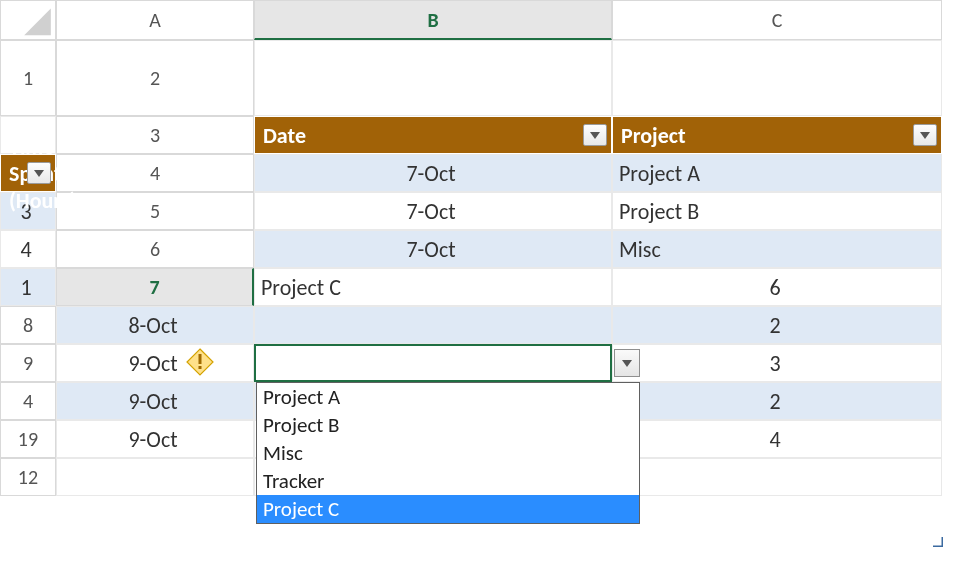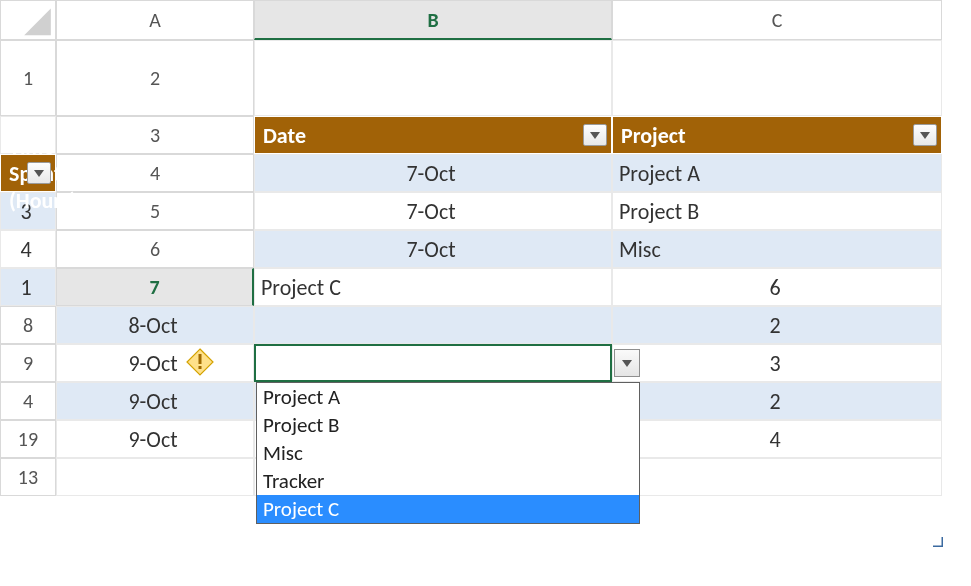--- a/index.html
+++ b/index.html
@@ -289,21 +289,21 @@
       <span>9-Oct</span>
     </div>
   <div class="cell">
       <span></span>
     </div>
   <div class="cell right" style="position:relative;">
       <span>4</span>
     </div>
 
   <div class="rowhdr">
-      <span>13</span>
+      <span>12</span>
     </div>
   <div class="cell"></div>
   <div class="cell"></div>
   <div class="cell"></div>
 </div>
 
 <div class="active-outline" style="left:254px; top:344px; width:358px; height:38px;"></div>
 
 <div class="err-icon" style="left:186px; top:348px;">
   <svg viewBox="0 0 28 28">

